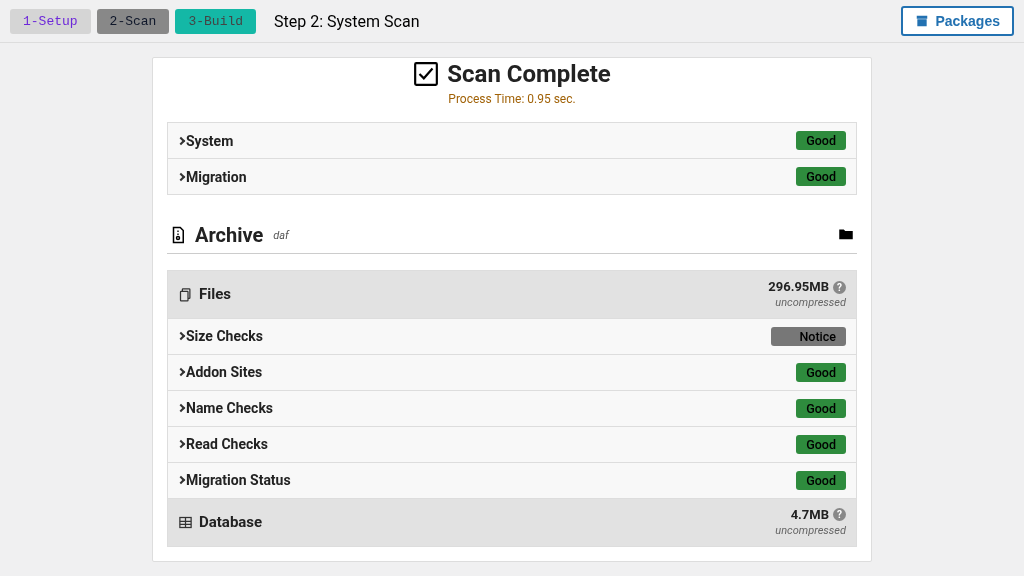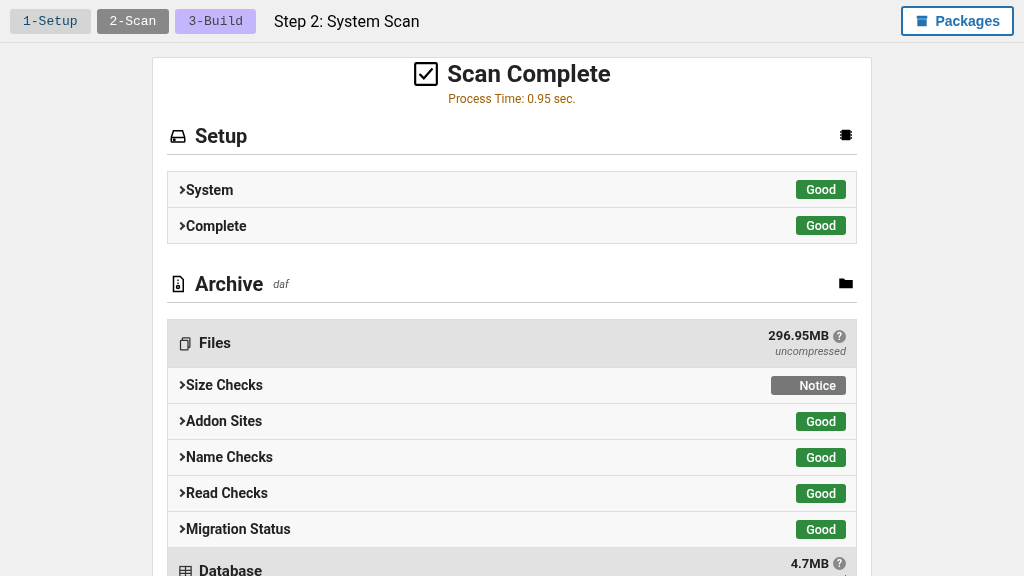--- a/index.html
+++ b/index.html
@@ -21,23 +21,23 @@
   }
   .step-btn {
     padding: 4px 12px;
     border-radius: 3px;
     margin-right: 6px;
     font-size: 13px;
     font-weight: 500;
     border: 1px solid transparent;
     font-family: ui-monospace, "Courier New", monospace;
   }
-  .step-disabled { background: #d5d5d5; color: #0c4a6e; }
-  .step-active   { background: #888; color: #ffffff; text-align: center; }
-  .step-next     { background: #c4b5fd; color: #444; }
+  .step-disabled { background: #d5d5d5; color: #6d28d9; }
+  .step-active   { background: #888; color: #0f172a; text-align: center; }
+  .step-next     { background: #14b8a6; color: #444; }
   .step-title {
     margin-left: 12px;
     font-size: 16px;
     color: #000000;
   }
   .spacer { flex: 1; }
   .packages-btn {
     border: 2px solid #2271b1;
     color: #2271b1;
     background: #fff;
@@ -129,21 +129,21 @@
   .sub-label { font-size: 15px; }
   .row .caret {
     width: 6px; height: 6px;
     border-right: 2px solid #333;
     border-bottom: 2px solid #333;
     transform: rotate(-45deg);
     margin-right: 2px;
   }
   .row .grow, .subheader .grow { flex: 1; }
   .badge {
-    color: #ffffff;
+    color: #000000;
     padding: 2px 10px;
     border-radius: 3px;
     font-size: 12.5px;
     font-weight: 500;
     min-width: 48px;
     text-align: center;
   }
   .badge-good   { background: #2e8b3d; }
   .badge-notice { background: #777; padding-left: 28px; }
   .size-meta {
@@ -199,47 +199,31 @@
       <h1>
         <svg viewBox="0 0 24 24">
           <rect x="2" y="2" width="20" height="20" rx="1"></rect>
           <path d="M6 12l4 4 8-9"></path>
         </svg>
         <span>Scan Complete</span>
       </h1>
       <div class="process-time">Process Time: 0.95 sec.</div>
     </div>
 
-    <div class="section-header">
-      <h2>
-        <svg viewBox="0 0 24 24" fill="none" stroke="#000" stroke-width="2">
-          <path d="M3 14l3-9h12l3 9"></path>
-            <rect x="3" y="14" width="18" height="6" rx="1"></rect>
-            <circle cx="7" cy="17" r="1" fill="#000"></circle>
-        </svg>
-        <span>Setup</span>
-      </h2>
-      <span class="right-icon">
-        <svg viewBox="0 0 24 24" fill="#000">
-            <rect x="6" y="5" width="12" height="14" rx="1"></rect>
-            <path stroke="#000" stroke-width="2" d="M4 8h2M4 12h2M4 16h2M18 8h2M18 12h2M18 16h2"></path>
-          </svg>
-      </span>
-    </div>
 
     <div class="rows-wrap">
       <div class="row">
         <span class="caret"></span>
         <span class="row-label">System</span>
         <span class="grow"></span>
         <span class="badge badge-good">Good</span>
       </div>
       <div class="row">
         <span class="caret"></span>
-        <span class="row-label">Complete</span>
+        <span class="row-label">Migration</span>
         <span class="grow"></span>
         <span class="badge badge-good">Good</span>
       </div>
     </div>
 
     <div class="section-header" style="margin-top:22px">
       <h2>
         <svg viewBox="0 0 24 24" fill="none" stroke="#000" stroke-width="2">
           <path d="M6 2h9l4 4v16H6z"></path>
             <path d="M12 6v2M12 10v2" stroke-width="1.8"></path>

